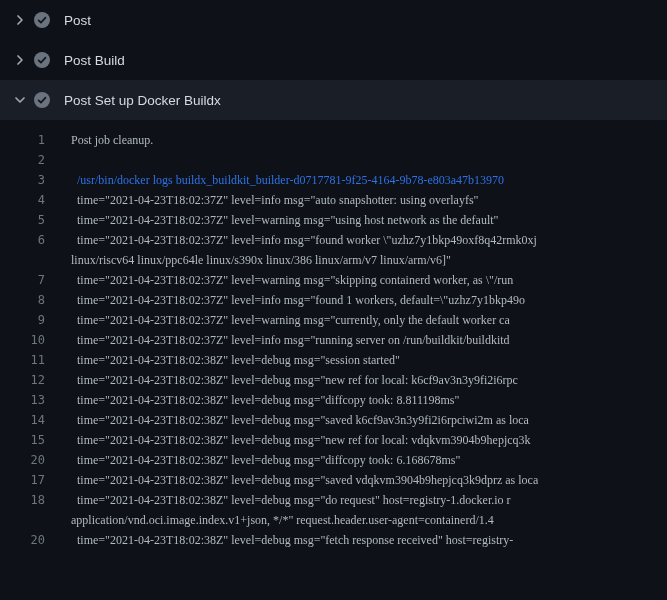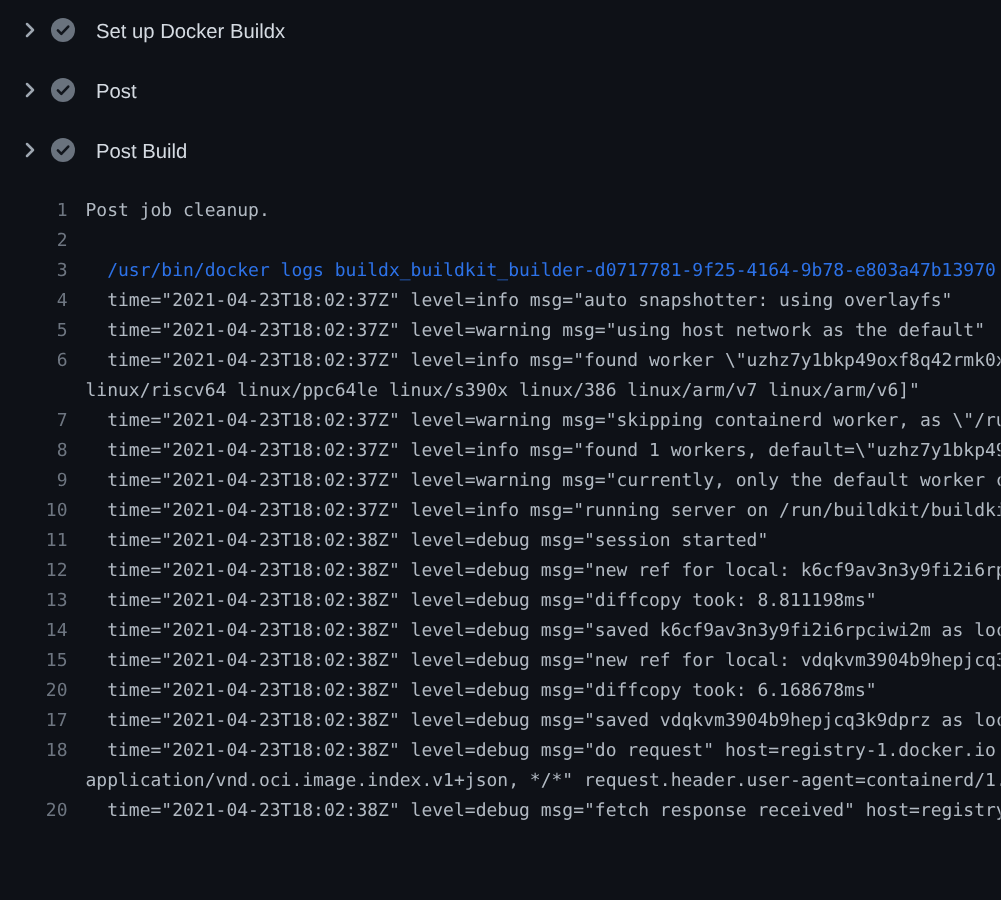--- a/index.html
+++ b/index.html
@@ -56,73 +56,73 @@
     color: var(--log-text);
   }
   .log-line { display:flex; height:20px; white-space:pre; }
   .log-line .num {
     width:45px;
     flex:none;
     text-align:right;
     color: var(--line-num);
     cursor:pointer;
   }
-  .log-line .txt { margin-left:12px; white-space:pre; }
+  .log-line .txt { margin-left:26px; white-space:pre;font-family:Liberation Serif, serif; }
   .log-line.t-command .txt { color: var(--command); }
   .log-line.t-group .txt { cursor:pointer; }
 </style>
 </head>
 <body>
 
 <div id="viewer">
+
   <div class="section">
     <span class="chev">
       <svg width="16" height="16" viewBox="0 0 16 16" aria-hidden="true">
         <path d="M6 4l4 4-4 4" fill="none" stroke="currentColor" stroke-width="1.7" stroke-linecap="round" stroke-linejoin="round"></path>
       </svg>
     </span>
     <span class="check">
       <svg width="16" height="16" viewBox="0 0 16 16" aria-hidden="true">
         <circle cx="8" cy="8" r="8" fill="currentColor"></circle>
         <path d="M4.6 8.3l2.3 2.3 4.6-4.9" fill="none" stroke="var(--check)" stroke-width="1.7" stroke-linecap="round" stroke-linejoin="round"></path>
       </svg>
     </span>
-    <span class="title">Set up Docker Buildx</span>
+    <span class="title">Post</span>
   </div>
 
   <div class="section">
     <span class="chev">
       <svg width="16" height="16" viewBox="0 0 16 16" aria-hidden="true">
         <path d="M6 4l4 4-4 4" fill="none" stroke="currentColor" stroke-width="1.7" stroke-linecap="round" stroke-linejoin="round"></path>
       </svg>
     </span>
     <span class="check">
       <svg width="16" height="16" viewBox="0 0 16 16" aria-hidden="true">
         <circle cx="8" cy="8" r="8" fill="currentColor"></circle>
         <path d="M4.6 8.3l2.3 2.3 4.6-4.9" fill="none" stroke="var(--check)" stroke-width="1.7" stroke-linecap="round" stroke-linejoin="round"></path>
       </svg>
     </span>
-    <span class="title">Post</span>
-  </div>
-
-  <div class="section">
-    <span class="chev">
+    <span class="title">Post Build</span>
+  </div>
+
+  <div class="section expanded">
+    <span class="chev expanded">
       <svg width="16" height="16" viewBox="0 0 16 16" aria-hidden="true">
         <path d="M6 4l4 4-4 4" fill="none" stroke="currentColor" stroke-width="1.7" stroke-linecap="round" stroke-linejoin="round"></path>
       </svg>
     </span>
     <span class="check">
       <svg width="16" height="16" viewBox="0 0 16 16" aria-hidden="true">
         <circle cx="8" cy="8" r="8" fill="currentColor"></circle>
         <path d="M4.6 8.3l2.3 2.3 4.6-4.9" fill="none" stroke="var(--check)" stroke-width="1.7" stroke-linecap="round" stroke-linejoin="round"></path>
       </svg>
     </span>
-    <span class="title">Post Build</span>
-  </div>
-
+    <span class="title">Post Set up Docker Buildx</span>
+  </div>
 <div class="log">
   <div class="log-line t-plain">
     <span class="num">1</span>
     <span class="txt">Post job cleanup.</span>
   </div>
 
   <div class="log-line t-group">
     <span class="num">2</span>
   </div>
 

